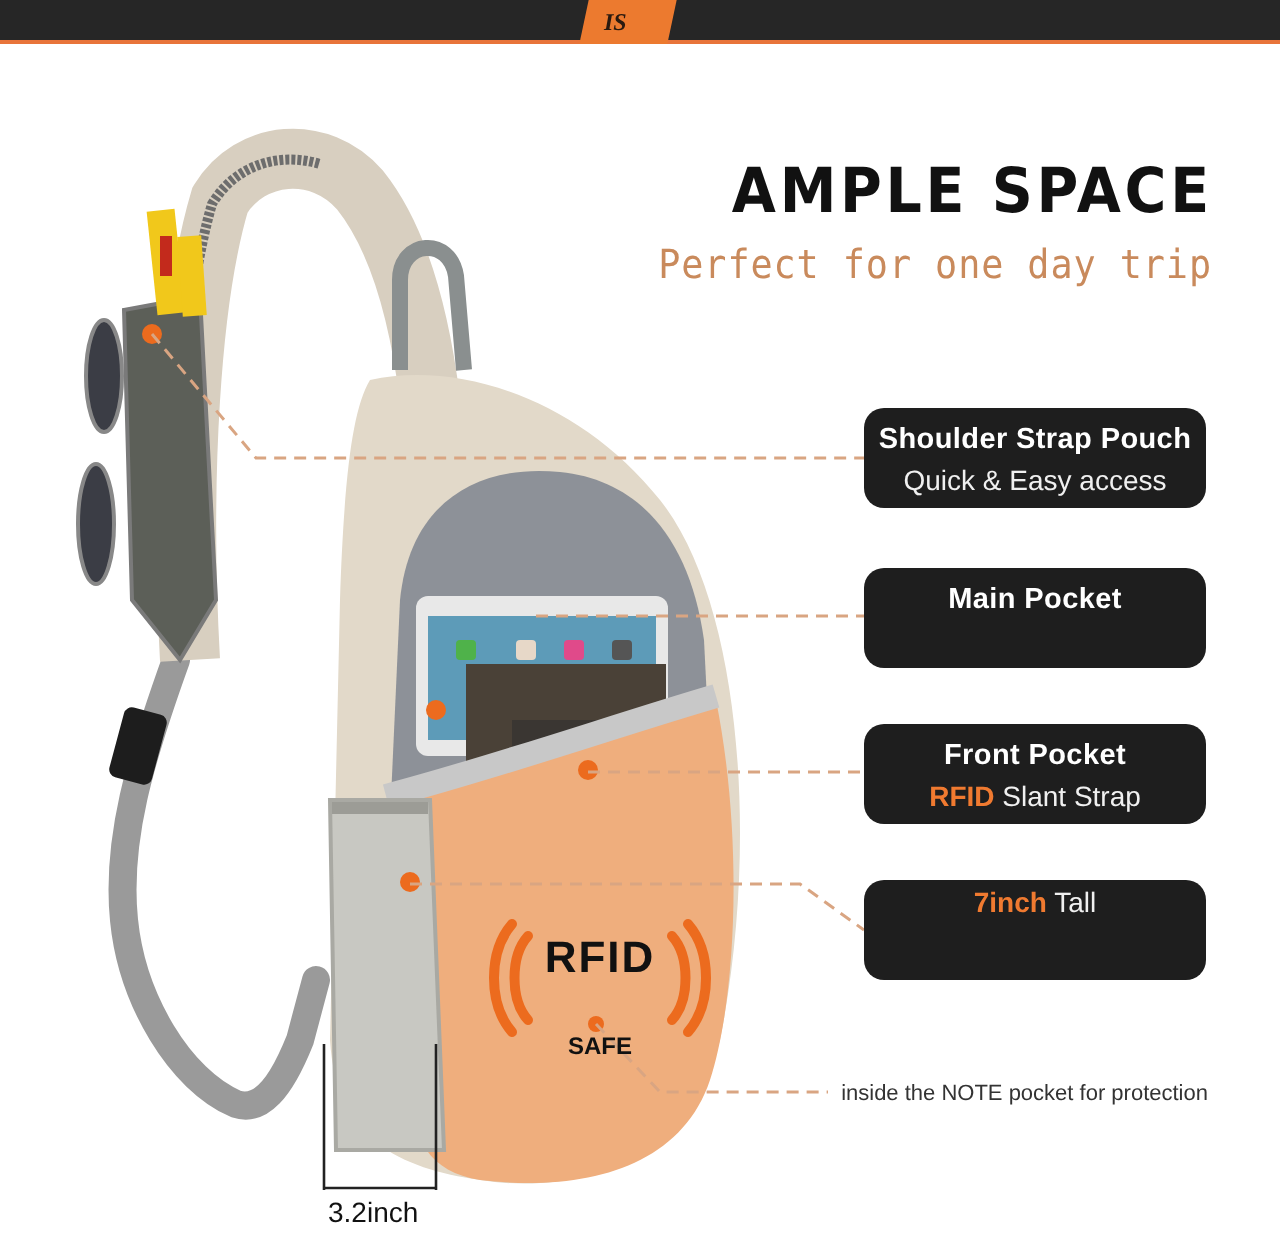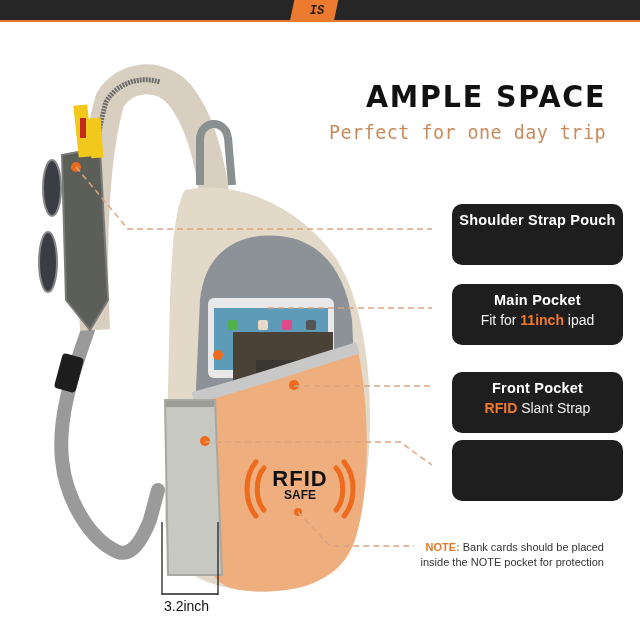--- a/index.html
+++ b/index.html
@@ -1,26 +1,26 @@
 <!DOCTYPE html>
 <html><head>
 <meta charset="utf-8">
 <style>
   * { box-sizing: border-box; margin: 0; padding: 0; }
   html, body { width: 640px; height: 618px; background: #ffffff; overflow: hidden; }
   body { position: relative; font-family: "DejaVu Sans", sans-serif; }
 
   .topbar { position: absolute; left: 0; top: 0; width: 640px; height: 22px; background: #262626; border-bottom: 2px solid #e8743a; }
   .logo-tab { position: absolute; left: 240px; top: 0; width: 44px; height: 22px; background: #ec7a2f; transform: skewX(-12deg); left: 292px; }
-  .logo-glyph { position: absolute; left: 302px; top: 2px; width: 30px; height: 18px; color: #2a1a10; font-family: Liberation Mono, monospace; font-weight: bold; font-size: 12px; font-style: italic; text-align: center; line-height: 18px; }
+  .logo-glyph { position: absolute; left: 302px; top: 2px; width: 30px; height: 18px; color: #2a1a10; font-family: Liberation Serif, serif; font-weight: bold; font-size: 12px; font-style: italic; line-height: 18px; }
 
   .title { position: absolute; right: 34px; top: 78px; font-family: "DejaVu Sans", sans-serif; font-weight: 900; font-size: 31px; letter-spacing: 2px; color: #111; transform: scaleX(0.92); transform-origin: right center; }
   .subtitle { position: absolute; right: 34px; top: 120px; font-family: "DejaVu Sans Mono", monospace; font-size: 20px; color: #c98a5c; letter-spacing: 0.5px; transform: scaleX(0.92); transform-origin: right center; }
 
-  .callout { position: absolute; left: 432px; width: 171px; height: 61px; background: #1e1e1e; border-radius: 10px; color: #fff; text-align: center; margin-left: 20px; }
+  .callout { position: absolute; left: 432px; width: 171px; height: 50px; background: #1e1e1e; border-radius: 10px; color: #fff; text-align: center; }
   .callout .h { font-family: "Liberation Sans", sans-serif; font-weight: bold; font-size: 14.5px; margin-top: 8px; line-height: 17px; letter-spacing: 0.2px; }
   .callout .s { font-family: "Liberation Sans", sans-serif; font-size: 14px; line-height: 18px; color: #f0f0f0; margin-top: 2px; }
   .callout .hl { color: #f07a30; font-weight: bold; }
 
   .note { position: absolute; left: 404px; top: 540px; width: 200px; text-align: right; font-family: "Liberation Sans", sans-serif; font-size: 11px; line-height: 15px; color: #333; }
   .note .lbl { color: #e07a2f; font-weight: bold; }
 
   .measure { position: absolute; left: 164px; top: 598px; font-family: "Liberation Sans", sans-serif; font-weight: normal; font-size: 14px; color: #111; }
 
   svg.art { position: absolute; left: 0; top: 0; }
@@ -95,37 +95,37 @@
   </g>
 
   <g stroke="#222" stroke-width="1.3">
     <line x1="162" y1="522" x2="162" y2="595"></line>
     <line x1="218" y1="522" x2="218" y2="595"></line>
     <line x1="162" y1="594" x2="218" y2="594"></line>
   </g>
 </svg>
 
 <div style="position:absolute;left:268px;top:466px;width:64px;text-align:center;font-family:'Liberation Sans',sans-serif;font-weight:bold;font-size:22px;color:#111;letter-spacing:1px;">RFID</div>
-<div style="position:absolute;left:268px;top:488px;width:64px;text-align:center;font-family:'Liberation Sans',sans-serif;font-weight:bold;font-size:12px;color:#111;">SAFE</div>
+<div style="position:absolute;left:268px;top:516px;width:64px;text-align:center;font-family:'Liberation Sans',sans-serif;font-weight:bold;font-size:12px;color:#111;">SAFE</div>
 
 <div class="title">AMPLE SPACE</div>
 <div class="subtitle">Perfect for one day trip</div>
 
 <div class="callout" style="top:204px;">
   <div class="h">Shoulder Strap Pouch</div>
+  <div class="s">Quick &amp; Easy access</div>
 </div>
 <div class="callout" style="top:284px;">
   <div class="h">Main Pocket</div>
-  <div class="s"><span>Fit for </span><span class="hl">11inch</span><span> ipad</span></div>
 </div>
-<div class="callout" style="top:372px;">
+<div class="callout" style="top:362px;">
   <div class="h">Front Pocket</div>
   <div class="s"><span class="hl">RFID</span><span> Slant Strap</span></div>
 </div>
 <div class="callout" style="top:440px;">
+  <div class="s"><span class="hl">7inch</span><span> Tall</span></div>
 </div>
 
 <div class="note">
-  <div><span class="lbl">NOTE:</span><span> Bank cards should be placed</span></div>
   <div>inside the NOTE pocket for protection</div>
 </div>
 
 <div class="measure">3.2inch</div>
 
 </body></html>

